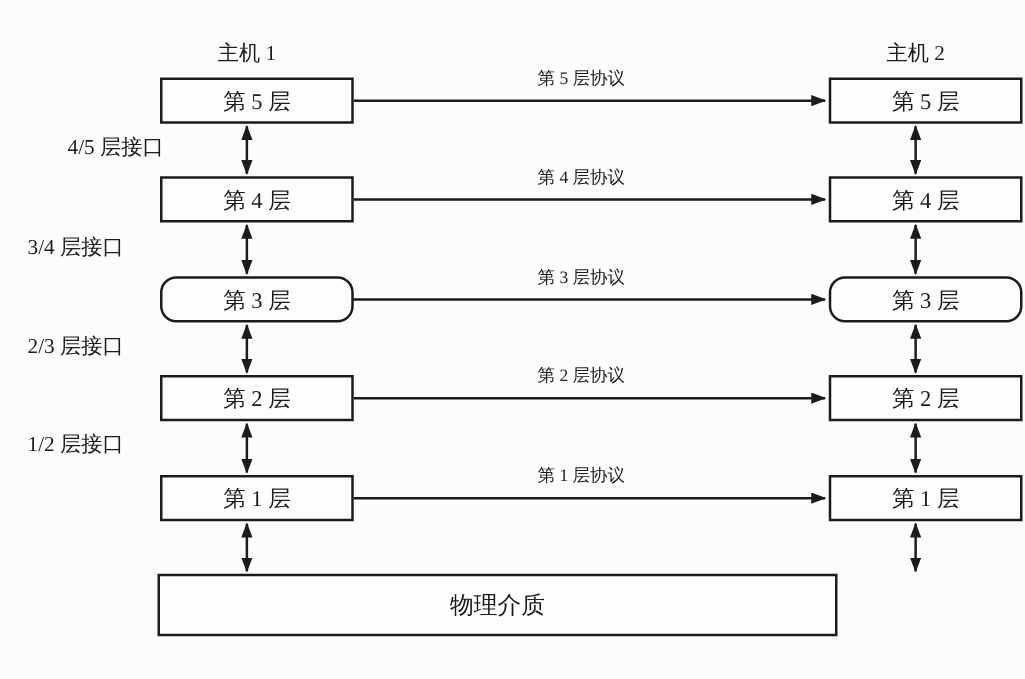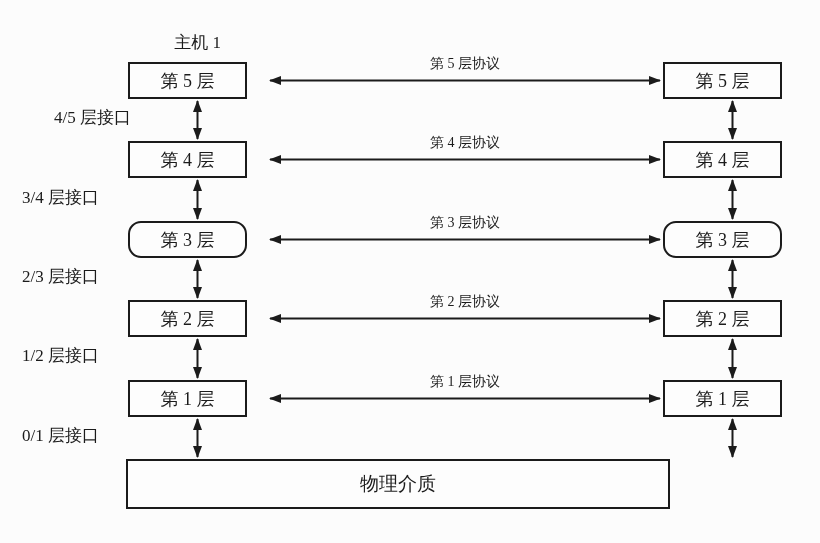--- a/index.html
+++ b/index.html
@@ -30,21 +30,21 @@
     line-height: 20px;
     text-align: center;
     font-size: 17px;
     white-space: nowrap;
   }
   .host-title.h1 { left: 128px; }
   .host-title.h2 { left: 663px; }
 
   .layer-box {
     position: absolute;
-    width: 119px;
+    width: 155px;
     height: 37px;
     box-sizing: border-box;
     border: 2px solid #1b1b1b;
     background: #fdfdfd;
     display: flex;
     align-items: center;
     justify-content: center;
     font-size: 18px;
     white-space: nowrap;
   }
@@ -128,20 +128,21 @@
     <line x1="197.5" y1="419" x2="197.5" y2="457" stroke="#1b1b1b" stroke-width="2" marker-start="url(#arrow)" marker-end="url(#arrow)"></line>
 
     <line x1="732.5" y1="101" x2="732.5" y2="139" stroke="#1b1b1b" stroke-width="2" marker-start="url(#arrow)" marker-end="url(#arrow)"></line>
     <line x1="732.5" y1="180" x2="732.5" y2="219" stroke="#1b1b1b" stroke-width="2" marker-start="url(#arrow)" marker-end="url(#arrow)"></line>
     <line x1="732.5" y1="260" x2="732.5" y2="298" stroke="#1b1b1b" stroke-width="2" marker-start="url(#arrow)" marker-end="url(#arrow)"></line>
     <line x1="732.5" y1="339" x2="732.5" y2="378" stroke="#1b1b1b" stroke-width="2" marker-start="url(#arrow)" marker-end="url(#arrow)"></line>
     <line x1="732.5" y1="419" x2="732.5" y2="457" stroke="#1b1b1b" stroke-width="2" marker-start="url(#arrow)" marker-end="url(#arrow)"></line>
   </svg>
 
   <div class="host-title h1">主机 1</div>
+  <div class="host-title h2">主机 2</div>
 
   <div class="layer-box h1 row-0">第 5 层</div>
   <div class="protocol-label p-0">第 5 层协议</div>
   <div class="layer-box h2 row-0">第 5 层</div>
 
   <div class="layer-box h1 row-1">第 4 层</div>
   <div class="protocol-label p-1">第 4 层协议</div>
   <div class="layer-box h2 row-1">第 4 层</div>
 
   <div class="layer-box h1 row-2">第 3 层</div>
@@ -153,17 +154,16 @@
   <div class="layer-box h2 row-3">第 2 层</div>
 
   <div class="layer-box h1 row-4">第 1 层</div>
   <div class="protocol-label p-4">第 1 层协议</div>
   <div class="layer-box h2 row-4">第 1 层</div>
 
   <div class="interface-label i-0">4/5 层接口</div>
   <div class="interface-label i-1">3/4 层接口</div>
   <div class="interface-label i-2">2/3 层接口</div>
   <div class="interface-label i-3">1/2 层接口</div>
-  <div class="interface-label i-4">0/1 层接口</div>
 
   <div class="physical-medium">物理介质</div>
 
 </div>
 
 </body></html>

